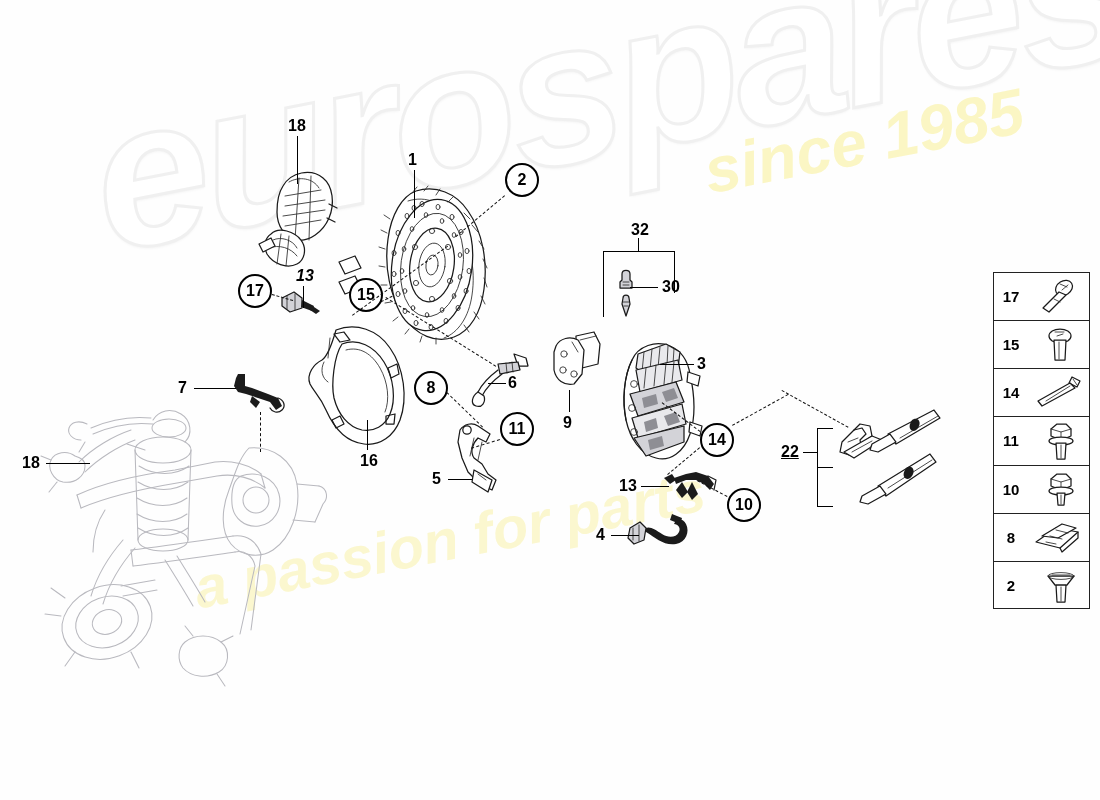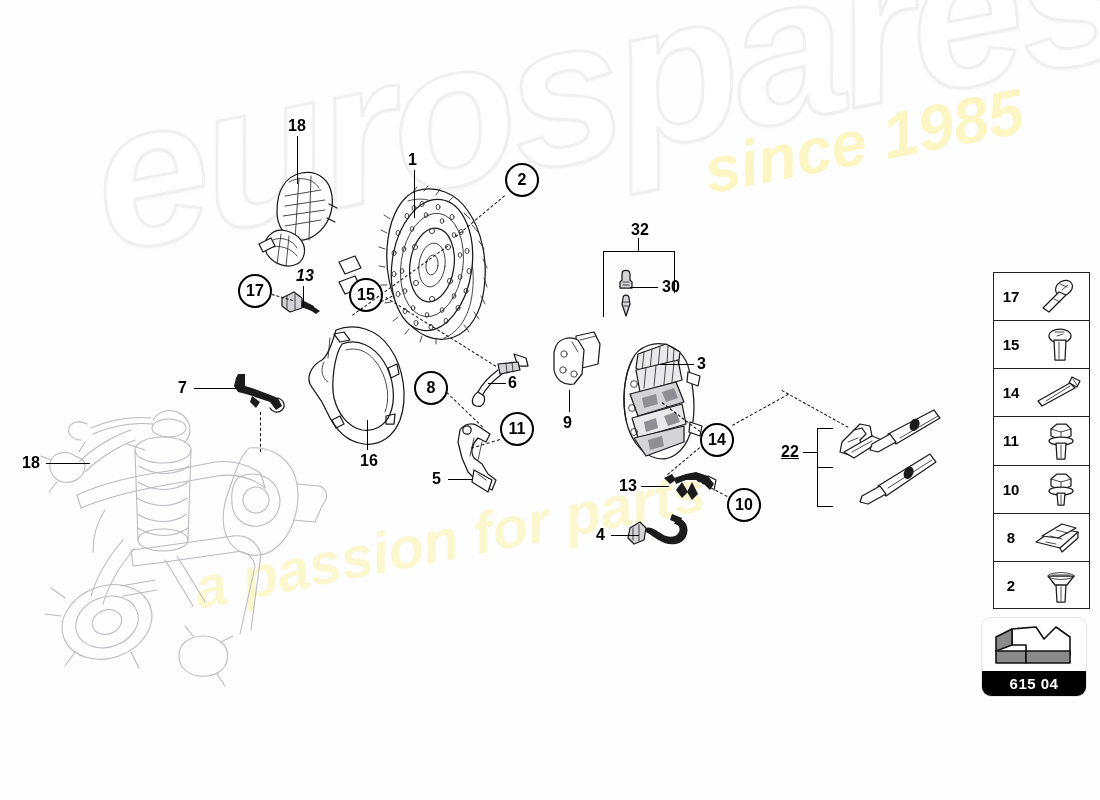--- a/index.html
+++ b/index.html
@@ -635,27 +635,14 @@
             <ellipse class="ln-t" cx="23" cy="8" rx="13" ry="3.4"></ellipse>
             <path class="ln-t" d="M14 7 L32 7"></path>
             <path class="fillw ln" d="M18 17 L28 17 L27 34 L19 34Z"></path>
             <path class="ln-t" d="M23 19 L23 33"></path>
           </g>
         </svg>
       </div>
     </div>
   </div>
 
-  <div id="badge">
-    <div class="bpic">
-      <svg style="position:absolute;left:10px;top:7px;" width="84" height="42">
-        <g>
-          <path fill="#ffffff" stroke="#111" stroke-width="1.6" stroke-linejoin="round" d="M20 4 L44 2 L52 14 L64 2 L78 12 L78 30 L34 30 L34 20 L20 20Z"></path>
-          <path fill="#8a8a8a" stroke="#111" stroke-width="1.6" stroke-linejoin="round" d="M4 12 L20 4 L20 20 L4 26Z"></path>
-          <path fill="#8a8a8a" stroke="#111" stroke-width="1.6" stroke-linejoin="round" d="M4 26 L34 26 L34 38 L4 38Z"></path>
-          <path fill="#8a8a8a" stroke="#111" stroke-width="1.6" stroke-linejoin="round" d="M34 26 L78 26 L78 38 L34 38Z"></path>
-        </g>
-      </svg>
-    </div>
-    <div class="bbar">615 04</div>
-  </div>
 
 </div>
 
 </body></html>

